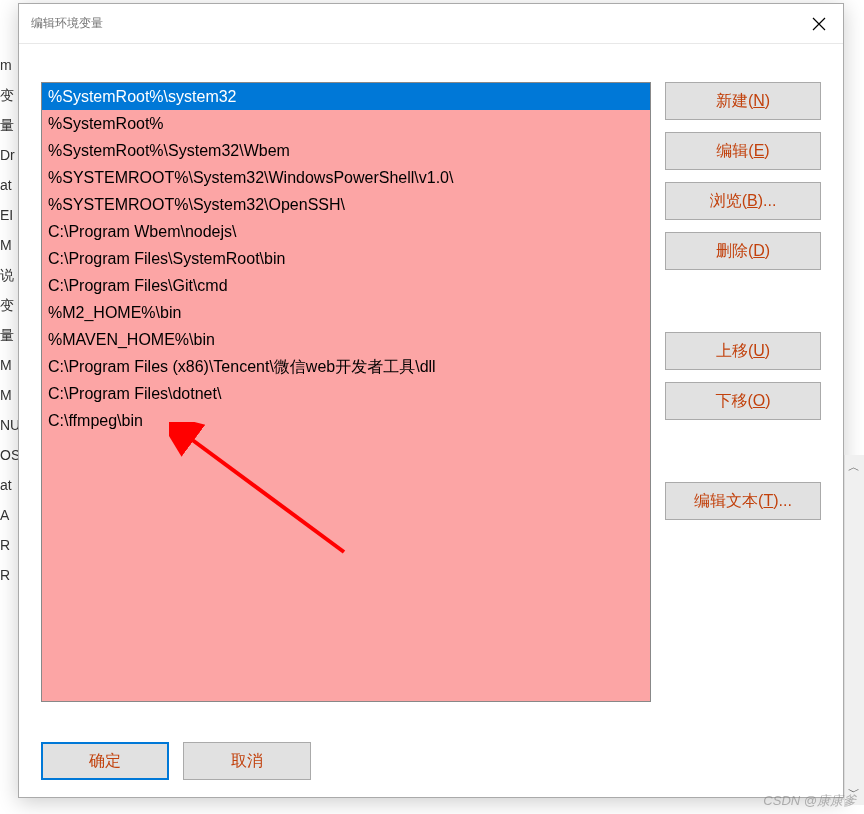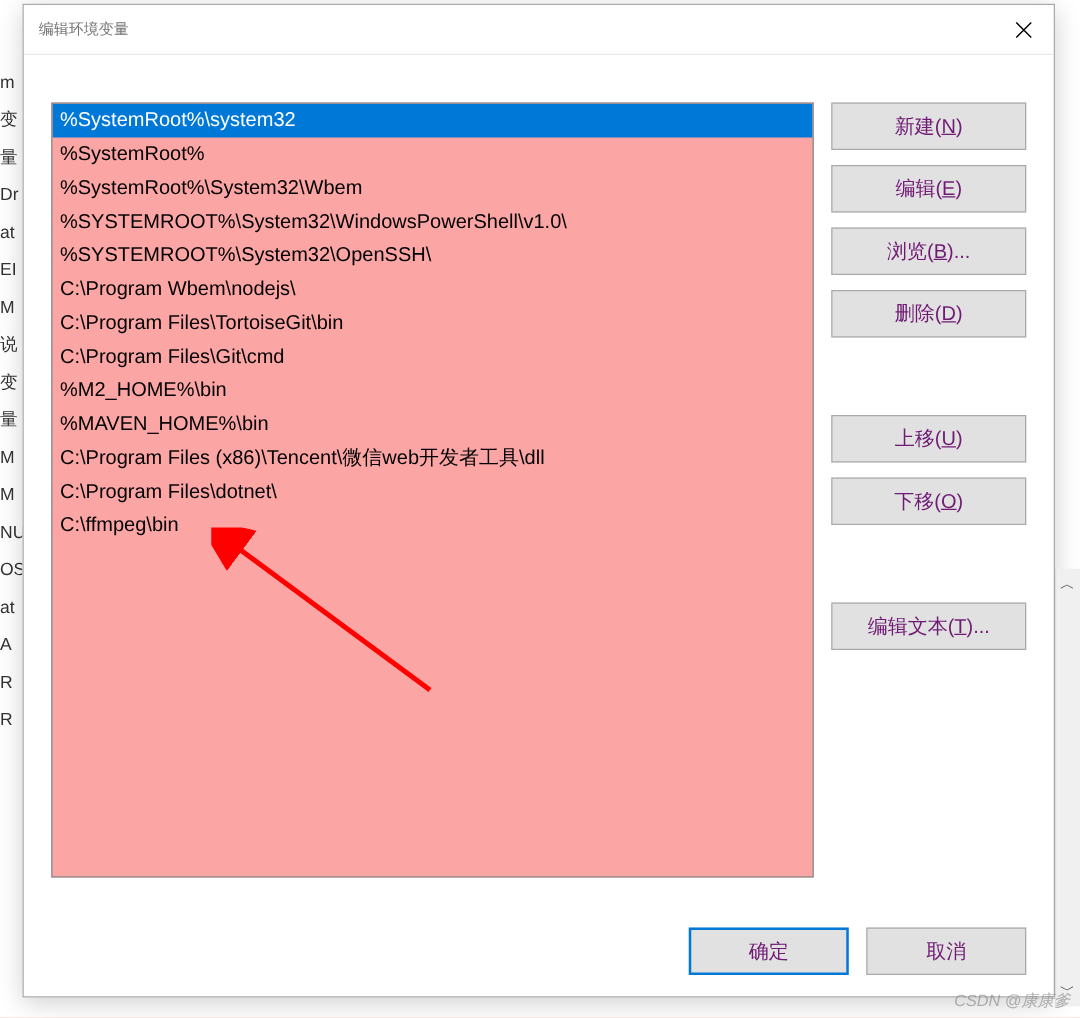--- a/index.html
+++ b/index.html
@@ -105,31 +105,30 @@
       width: 156px;
       display: flex;
       flex-direction: column;
     }
     .btn {
       height: 38px;
       border: 1px solid #aaa;
       background: #e1e1e1;
       font-size: 16px;
       font-family: inherit;
-      color: #701a75;
+      color: #c2410c;
       cursor: pointer;
       margin-bottom: 12px;
     }
     .btn u { text-decoration: underline; }
     .gap-lg { margin-top: 50px; }
     .footer {
       height: 72px;
       display: flex;
       align-items: center;
-      justify-content: flex-end;
       padding: 0 22px;
       gap: 14px;
     }
     .footer .btn { width: 128px; margin: 0; }
     .btn.primary { border: 2px solid #0078d7; background: #e1e1e1; }
     .arrow-annotation {
       position: absolute;
       left: 150px;
       top: 378px;
       pointer-events: none;
@@ -178,21 +177,21 @@
   </div>
 
   <div class="content">
     <div class="listbox" id="listbox">
         <div class="list-item selected">%SystemRoot%\system32</div>
         <div class="list-item">%SystemRoot%</div>
         <div class="list-item">%SystemRoot%\System32\Wbem</div>
         <div class="list-item">%SYSTEMROOT%\System32\WindowsPowerShell\v1.0\</div>
         <div class="list-item">%SYSTEMROOT%\System32\OpenSSH\</div>
         <div class="list-item">C:\Program Wbem\nodejs\</div>
-        <div class="list-item">C:\Program Files\TortoiseGit\bin</div>
+        <div class="list-item">C:\Program Files\SystemRoot\bin</div>
         <div class="list-item">C:\Program Files\Git\cmd</div>
         <div class="list-item">%M2_HOME%\bin</div>
         <div class="list-item">%MAVEN_HOME%\bin</div>
         <div class="list-item">C:\Program Files (x86)\Tencent\微信web开发者工具\dll</div>
         <div class="list-item">C:\Program Files\dotnet\</div>
         <div class="list-item">C:\ffmpeg\bin</div>
       </div>
 
     <div class="btn-col">
       <button class="btn" id="btn-new">新建(<u>N</u>)</button>

